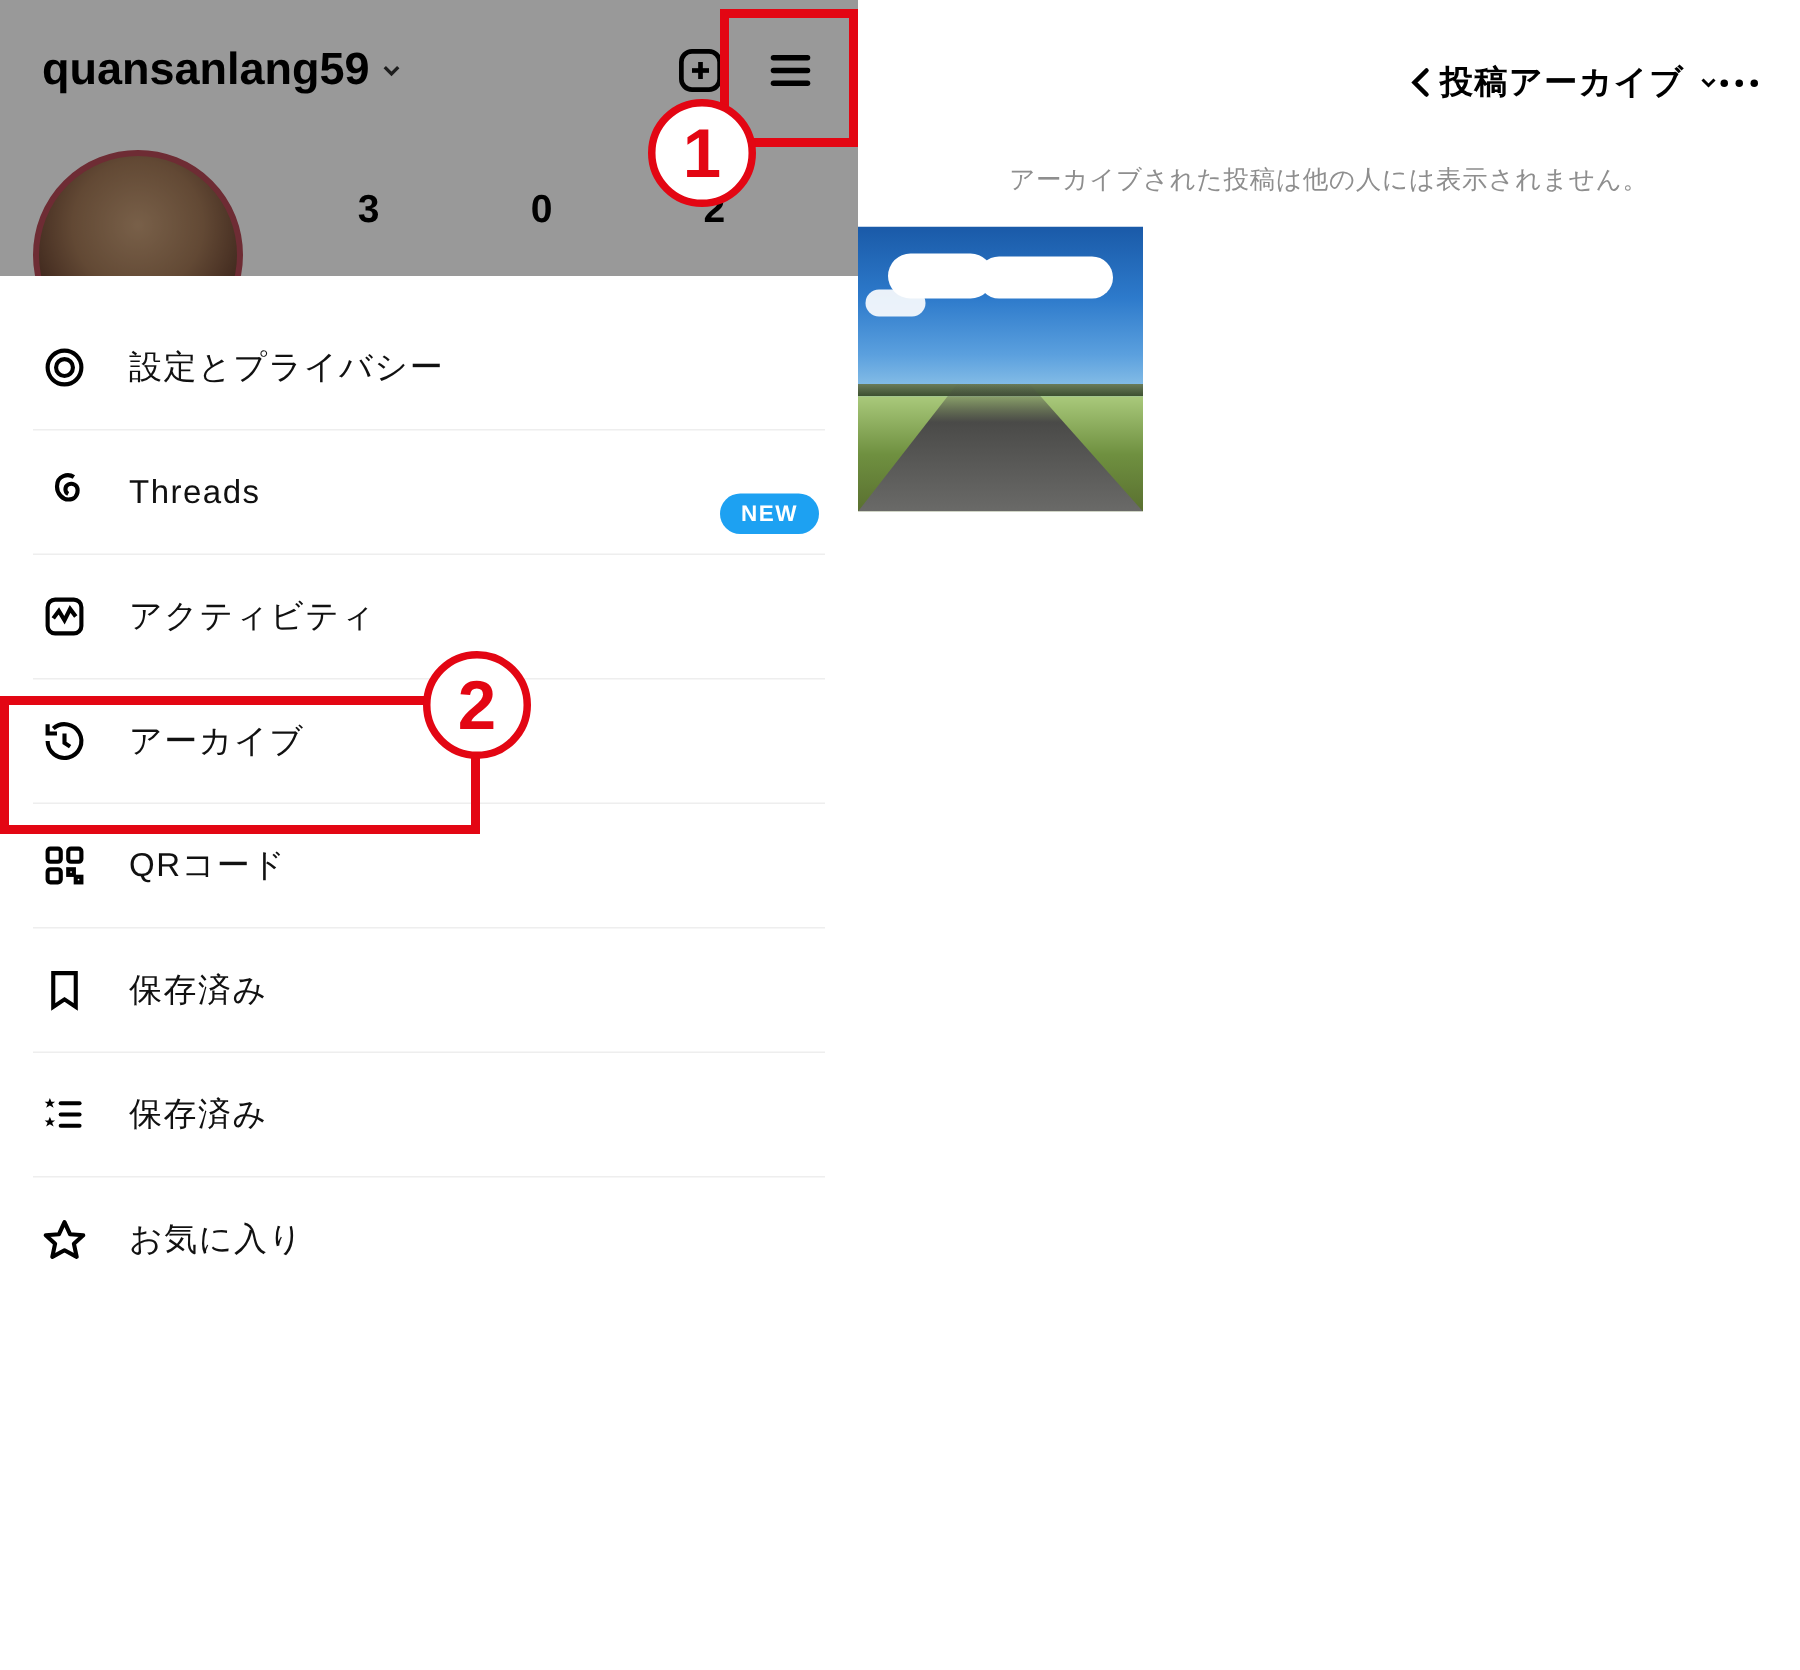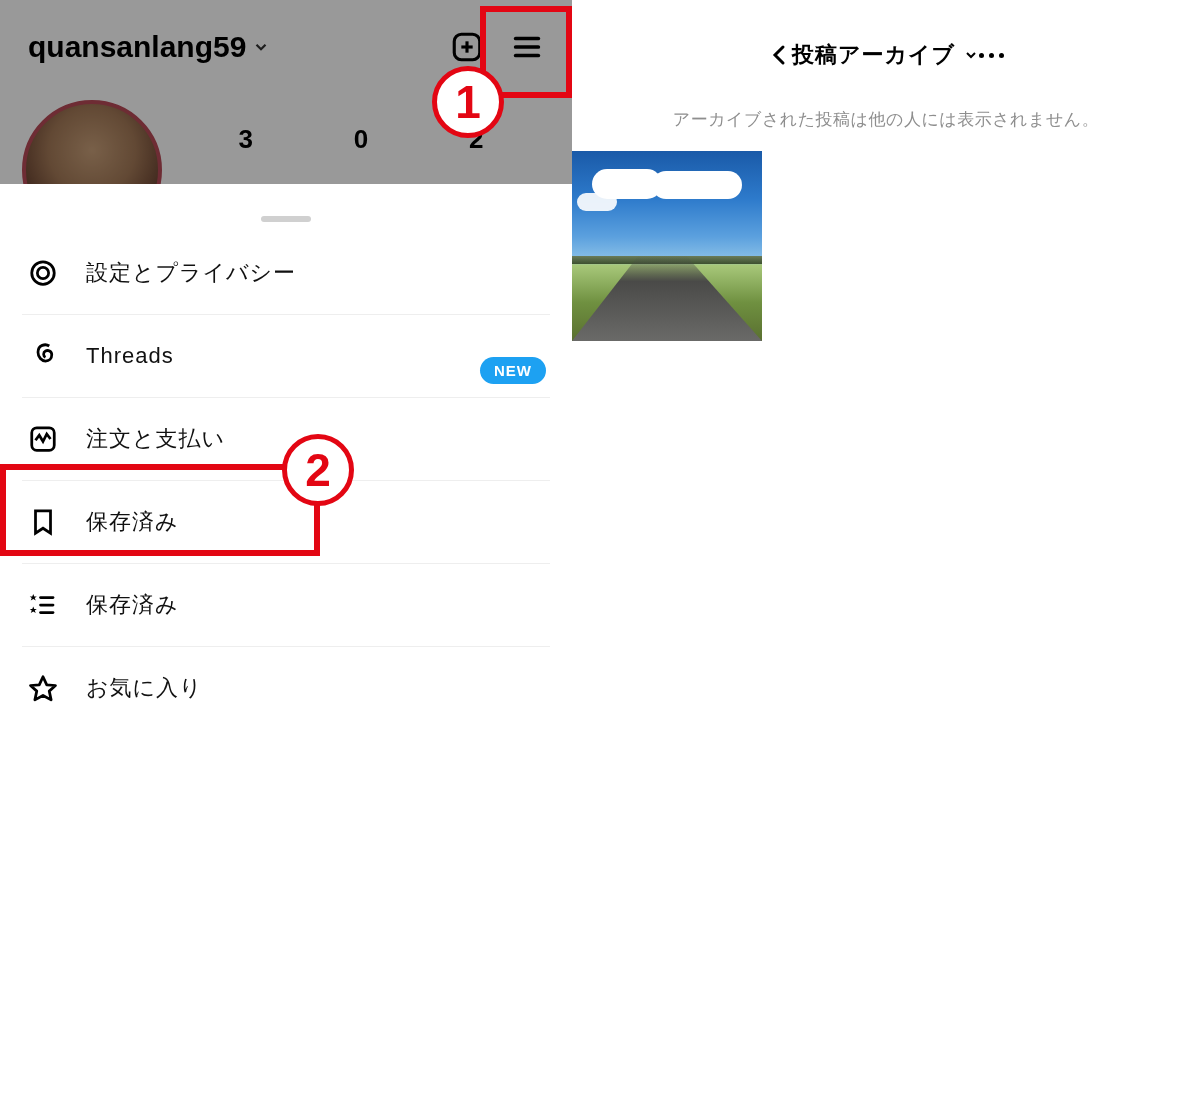--- a/index.html
+++ b/index.html
@@ -100,21 +100,21 @@
   .sheet {
     position: absolute;
     left: 0; right: 0;
     top: 184px;
     bottom: 0;
     background: #fff;
     border-radius: 20px 20px 0 0;
     z-index: 20;
     display: flex;
     flex-direction: column;
-    padding-top: 26px;
+    padding-top: 4px;
   }
   .grabber {
     width: 50px; height: 6px;
     background: #d0d0d0;
     border-radius: 3px;
     margin: 6px auto 10px auto;
   }
   .menu-list { padding: 0 22px 0 22px; }
   .menu-item {
     display: flex;
@@ -136,21 +136,21 @@
     font-weight: 700;
     padding: 5px 14px;
     border-radius: 999px;
     letter-spacing: 1px;
     margin-top: 29px;
   }
   
   .r-head {
     display: flex;
     align-items: center;
-    justify-content: center;
+    justify-content: flex-end;
     padding: 30px 28px 0 28px;
     height: 80px;
   }
   .r-back { font-size: 34px; font-weight: 300; cursor: pointer; }
   .r-title {
     display: flex; align-items: center; gap: 8px;
     font-size: 22px; font-weight: 700; letter-spacing: 1px;
   }
   .r-title .chev { font-size: 14px; }
   .r-more { display: flex; gap: 5px; }
@@ -261,25 +261,51 @@
           </div>
 
         <div class="menu-item-wrap">
             <div class="menu-item">
           <span class="mi-icon icon">
             <svg width="30" height="30" viewBox="0 0 24 24" fill="none" stroke="#000" stroke-width="2.2">
                   <rect x="3" y="3" width="18" height="18" rx="4"></rect>
                   <polyline points="6 13 9 9 12 14 15 8 18 12"></polyline>
                 </svg>
           </span>
-          <span class="menu-label">注文と支払い</span>
-        </div>
-          </div>
-
-
+          <span class="menu-label">アクティビティ</span>
+        </div>
+          </div>
+
+        <div class="menu-item-wrap">
+            <div class="menu-item">
+          <span class="mi-icon icon">
+            <svg width="30" height="30" viewBox="0 0 24 24" fill="none" stroke="#000" stroke-width="2.2">
+                  <path d="M3 12a9 9 0 1 0 3-6.7"></path>
+                  <polyline points="3 3 3 8 8 8"></polyline>
+                  <polyline points="12 8 12 13 15 15"></polyline>
+                </svg>
+          </span>
+          <span class="menu-label">アーカイブ</span>
+        </div>
+          </div>
+
+        <div class="menu-item-wrap">
+            <div class="menu-item">
+          <span class="mi-icon icon">
+            <svg width="30" height="30" viewBox="0 0 24 24" fill="none" stroke="#000" stroke-width="2.2">
+                  <rect x="3" y="3" width="7" height="7" rx="1.5"></rect>
+                  <rect x="14" y="3" width="7" height="7" rx="1.5"></rect>
+                  <rect x="3" y="14" width="7" height="7" rx="1.5"></rect>
+                  <rect x="14" y="14" width="3" height="3"></rect>
+                  <rect x="18" y="18" width="3" height="3"></rect>
+                </svg>
+          </span>
+          <span class="menu-label">QRコード</span>
+        </div>
+          </div>
 
         <div class="menu-item-wrap">
             <div class="menu-item">
           <span class="mi-icon icon">
             <svg width="30" height="30" viewBox="0 0 24 24" fill="none" stroke="#000" stroke-width="2.2">
                   <path d="M6 3h12v18l-6-4-6 4z"></path>
                 </svg>
           </span>
           <span class="menu-label">保存済み</span>
         </div>

